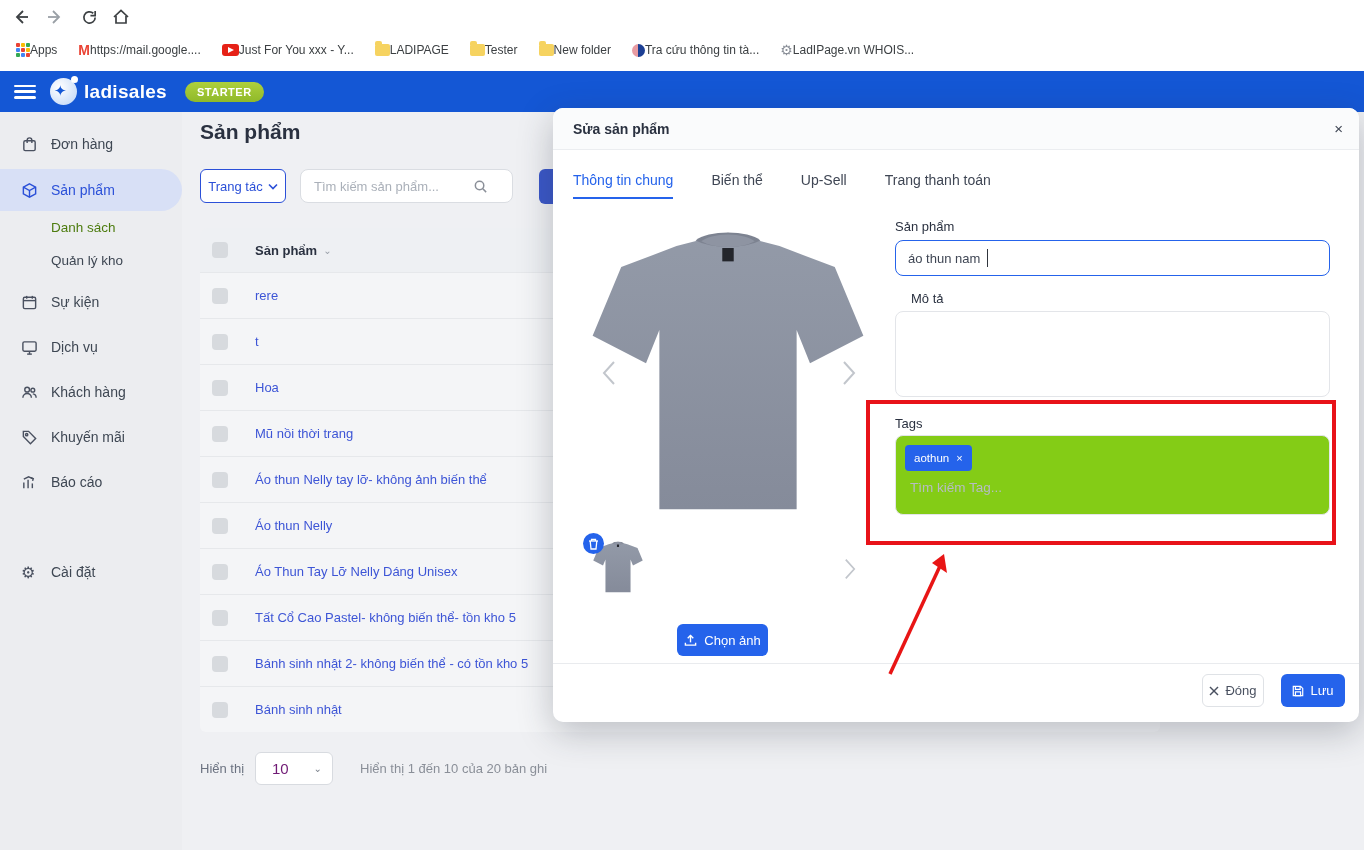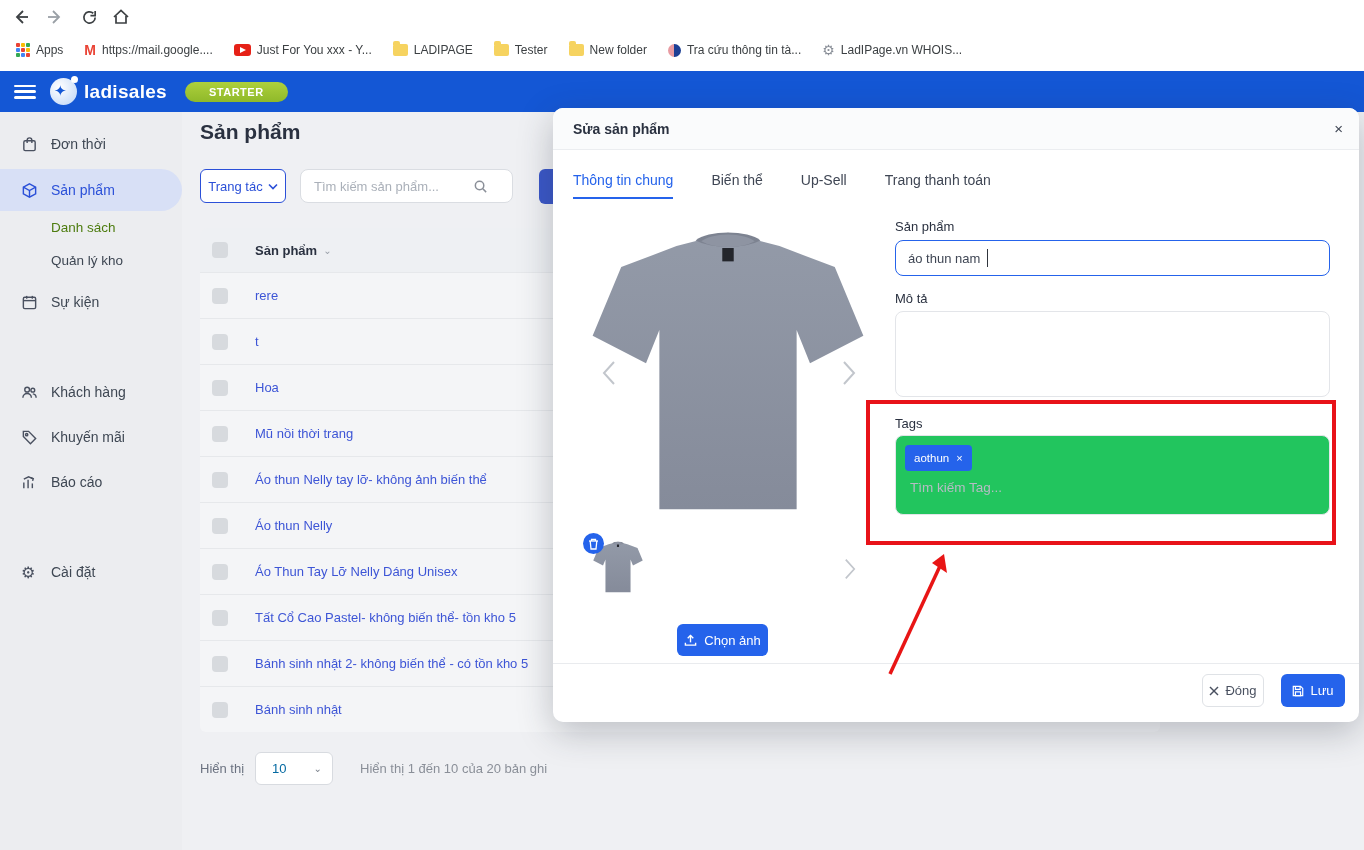--- a/index.html
+++ b/index.html
@@ -5,40 +5,40 @@
   * { margin:0; padding:0; box-sizing:border-box; }
   html,body { width:1364px; height:850px; overflow:hidden; }
   body { font-family:"Liberation Sans","DejaVu Sans",sans-serif; position:relative; background:#fff; color:#3f4654; }
 
   
   .chrome { position:absolute; left:0; top:0; width:1364px; height:71px; background:#fff; z-index:5; }
   .nav-ic { position:absolute; top:6px; width:22px; height:22px; display:flex; align-items:center; justify-content:center; color:#5f6368; cursor:pointer; }
   .addr { position:absolute; left:146px; top:4px; width:1200px; height:26px; border-radius:13px; background:#f1f3f4; display:flex; align-items:center; padding-left:12px; }
   .addr .url { font-size:13px; color:#202124; margin-left:8px; }
   .bookmarks { position:absolute; left:0; top:34px; width:1364px; height:32px; display:flex; align-items:center; padding-left:16px; gap:9px; }
-  .bm { display:flex; align-items:center; gap:6px; font-size:12px; color:#3c4043; cursor:pointer; margin-right:12px; white-space:nowrap; }
+  .bm { display:flex; align-items:center; font-size:12px; color:#3c4043; cursor:pointer; margin-right:12px; white-space:nowrap; }
   .grid9 { width:14px; height:14px; display:grid; grid-template-columns:repeat(3,4px); grid-template-rows:repeat(3,4px); gap:1px; }
   .grid9 i { border-radius:1px; }
   .folder { width:15px; height:12px; background:#f6d360; border-radius:2px; position:relative; }
   .folder:before { content:""; position:absolute; left:0; top:-3px; width:7px; height:4px; background:#f6d360; border-radius:2px 2px 0 0; }
   .yt { width:17px; height:12px; background:#e62117; border-radius:3px; position:relative; }
   .yt:before { content:""; position:absolute; left:6px; top:3px; border-left:6px solid #fff; border-top:3px solid transparent; border-bottom:3px solid transparent; }
   .gmail { color:#ea4335; font-weight:bold; font-size:14px; }
   .bicircle { width:13px; height:13px; border-radius:50%; background:linear-gradient(90deg,#e89ba2 50%,#1c3f94 50%); }
   .gearchar { color:#8a8f98; font-size:14px; }
 
   
   .appbar { position:absolute; left:0; top:71px; width:1364px; height:41px; background:#1457d5; z-index:5; display:flex; align-items:center; }
   .burger { width:22px; height:14px; margin-left:14px; display:flex; flex-direction:column; justify-content:space-between; cursor:pointer; }
   .burger i { height:2.5px; background:#fff; border-radius:2px; }
   .logo-circle { width:27px; height:27px; border-radius:50%; background:radial-gradient(circle at 35% 35%,#ffffff, #bcd4f6); margin-left:14px; position:relative; }
   .logo-circle .star { position:absolute; left:4px; top:4px; font-size:15px; color:#1457d5; }
   .logo-circle .dot { position:absolute; right:-1px; top:-2px; width:7px; height:7px; border-radius:50%; background:#fff; }
   .brand { color:#fff; font-size:19px; font-weight:700; margin-left:7px; letter-spacing:.3px; }
-  .plan { margin-left:18px; background:linear-gradient(180deg,#aed03c,#8fb92a); color:#fff; font-size:11px; font-weight:700; letter-spacing:.5px; padding:4px 24px; border-radius:11px; }
+  .plan { margin-left:18px; background:linear-gradient(180deg,#aed03c,#8fb92a); color:#fff; font-size:11px; font-weight:700; letter-spacing:.5px; padding:4px 12px; border-radius:11px; }
 
   
   .workspace { position:absolute; left:0; top:112px; width:1364px; height:738px; background:#eff0f3; }
   .sidebar { position:absolute; left:0; top:0; width:182px; height:738px; background:#ecedf0; }
   .side-item { position:absolute; left:0; width:182px; height:28px; display:flex; align-items:center; cursor:pointer; }
   .side-item .ic { width:18px; margin-left:21px; display:flex; color:#4a5160; }
   .side-item .lbl { margin-left:12px; font-size:14px; color:#3e4753; }
   .side-item.active-pill { height:42px; background:#d8e0f6; border-radius:0 21px 21px 0; }
   .side-item.active-pill .ic, .side-item.active-pill .lbl { color:#2b50d8; }
   .side-sub { position:absolute; left:51px; font-size:13.5px; cursor:pointer; color:#3e4753; }
@@ -54,21 +54,21 @@
   .table { position:absolute; left:200px; top:228px; width:960px; border-radius:8px 8px 6px 6px; overflow:hidden; }
   .t-head { height:44px; background:#eef0f3; display:flex; align-items:center; }
   .t-row { height:46px; background:#f4f5f7; border-top:1px solid #e6e8eb; display:flex; align-items:center; }
   .cbx { width:16px; height:16px; border-radius:4px; background:#d7dade; margin-left:12px; flex:0 0 16px; cursor:pointer; }
   .t-head .hlabel { margin-left:27px; font-size:13px; font-weight:700; color:#2a3140; }
   .t-head .caret { color:#9aa0a9; font-size:10px; margin-left:6px; }
   .t-row .link { margin-left:27px; font-size:13px; color:#3d55d6; cursor:pointer; }
 
   .pag-label { position:absolute; left:200px; top:761px; font-size:13px; color:#6b7280; }
   .pag-select { position:absolute; left:255px; top:752px; width:78px; height:33px; background:#fff; border:1px solid #d8dbe0; border-radius:6px; display:flex; align-items:center; cursor:pointer; }
-  .pag-select .val { font-size:13px; color:#0369a1; margin-left:16px; }
+  .pag-select .val { font-size:15px; color:#701a75; margin-left:16px; }
   .pag-select .caret { margin-left:auto; margin-right:10px; color:#7b828c; font-size:10px; }
   .pag-summary { position:absolute; left:360px; top:761px; font-size:13px; color:#8a8f98; }
 
   
   .modal { position:absolute; left:553px; top:108px; width:806px; height:614px; background:#fff; border-radius:10px; box-shadow:0 10px 35px rgba(40,45,60,.28); z-index:10; }
   .m-head { height:42px; background:#fafbfc; border-bottom:1px solid #ebedf0; border-radius:10px 10px 0 0; display:flex; align-items:center; }
   .m-title { margin-left:20px; font-size:14px; font-weight:700; color:#2a3140; }
   .m-close { margin-left:auto; margin-right:16px; color:#3f4654; font-size:15px; cursor:pointer; }
   .m-tabs { position:absolute; left:20px; top:64px; display:flex; gap:38px; }
   .m-tab { font-size:14px; color:#3f4654; padding-bottom:9px; cursor:pointer; }
@@ -77,24 +77,24 @@
   .img-stage { position:absolute; left:32px; top:112px; width:286px; height:302px; }
   .chev { position:absolute; color:#c2c6cc; cursor:pointer; }
   .thumb { position:absolute; left:38px; top:432px; width:54px; height:54px; cursor:pointer; }
   .thumb-badge { position:absolute; left:30px; top:425px; width:21px; height:21px; border-radius:50%; background:#2563eb; display:flex; align-items:center; justify-content:center; z-index:2; cursor:pointer; }
   .btn-choose { position:absolute; left:124px; top:516px; width:91px; height:32px; background:#2563eb; border-radius:6px; color:#fff; font-size:13px; display:flex; align-items:center; justify-content:center; gap:7px; cursor:pointer; }
 
   .form { position:absolute; left:342px; top:111px; width:437px; }
   .f-label { font-size:13px; color:#2a3140; }
   .f-input { position:absolute; left:0; top:21px; width:435px; height:36px; border:1.5px solid #2563eb; border-radius:8px; font-size:13px; color:#3f4654; padding-left:12px; outline:none; background:#fff; font-family:inherit; }
   .cursor-bar { position:absolute; left:92px; top:30px; width:1px; height:18px; background:#30353d; }
-  .f-label2 { position:absolute; left:0; top:72px; }
+  .f-label2 { position:absolute; left:16px; top:72px; }
   .f-textarea { position:absolute; left:0; top:92px; width:435px; height:86px; border:1px solid #e3e5e9; border-radius:8px; background:#fff; }
   .f-label3 { position:absolute; left:0; top:197px; }
-  .tagbox { position:absolute; left:0; top:216px; width:435px; height:80px; border:1px solid #e3e5e9; border-radius:8px; background:#22c55e; }
+  .tagbox { position:absolute; left:0; top:216px; width:435px; height:80px; border:1px solid #e3e5e9; border-radius:8px; background:#84cc16; }
   .chip { position:absolute; left:9px; top:9px; height:26px; background:#2563eb; border-radius:4px; color:#fff; font-size:11.5px; display:flex; align-items:center; padding:0 9px; gap:7px; }
   .chip .x { font-size:11px; cursor:pointer; }
   .tag-input { position:absolute; left:4px; top:44px; width:300px; border:none; outline:none; font-size:13.5px; color:#3f4654; padding-left:10px; background:transparent; font-family:inherit; }
   .tag-input::placeholder { color:#b6bcc4; }
 
   .m-footer-line { position:absolute; left:0; top:555px; width:806px; border-top:1px solid #e9ebee; }
   .btn-close { position:absolute; left:649px; top:566px; width:62px; height:33px; background:#fff; border:1px solid #dfe2e6; border-radius:6px; color:#4a5160; font-size:13px; display:flex; align-items:center; justify-content:center; gap:6px; cursor:pointer; }
   .btn-save { position:absolute; left:728px; top:566px; width:64px; height:33px; background:#2563eb; border-radius:6px; color:#fff; font-size:13px; display:flex; align-items:center; justify-content:center; gap:6px; cursor:pointer; }
 
   
@@ -206,21 +206,21 @@
 
 <div class="workspace">
   <div class="sidebar">
     <div class="side-item" style="top:18px">
       <span class="ic">
         <svg width="17" height="17" viewBox="0 0 18 18" fill="none" stroke="currentColor" stroke-width="1.5">
             <rect x="3" y="5" width="12" height="10.5" rx="1.5"></rect>
             <path d="M6.5 7.5 V4.5 a2.5 2.5 0 0 1 5 0 V7.5"></path>
           </svg>
       </span>
-      <span class="lbl">Đơn thời</span>
+      <span class="lbl">Đơn hàng</span>
     </div>
     <div class="side-item active-pill" style="top:57px">
       <span class="ic">
         <svg width="17" height="17" viewBox="0 0 18 18" fill="none" stroke="currentColor" stroke-width="1.5">
             <path d="M9 2 L15.5 5.5 V12.5 L9 16 L2.5 12.5 V5.5 Z"></path>
             <path d="M2.5 5.5 L9 9 L15.5 5.5"></path>
             <path d="M9 9 V16"></path>
           </svg>
       </span>
       <span class="lbl">Sản phẩm</span>
@@ -230,20 +230,30 @@
     <div class="side-item" style="top:176px">
       <span class="ic">
         <svg width="17" height="17" viewBox="0 0 18 18" fill="none" stroke="currentColor" stroke-width="1.5">
             <rect x="2.5" y="3.5" width="13" height="12" rx="1.5"></rect>
             <path d="M2.5 7 H15.5"></path>
             <path d="M6 2 V5"></path>
             <path d="M12 2 V5"></path>
           </svg>
       </span>
       <span class="lbl">Sự kiện</span>
+    </div>
+    <div class="side-item" style="top:221px">
+      <span class="ic">
+        <svg width="17" height="17" viewBox="0 0 18 18" fill="none" stroke="currentColor" stroke-width="1.5">
+            <rect x="2" y="3" width="14" height="10" rx="1.5"></rect>
+            <path d="M6.5 16 H11.5"></path>
+            <path d="M9 13 V16"></path>
+          </svg>
+      </span>
+      <span class="lbl">Dịch vụ</span>
     </div>
     <div class="side-item" style="top:266px">
       <span class="ic">
         <svg width="17" height="17" viewBox="0 0 18 18" fill="none" stroke="currentColor" stroke-width="1.5">
             <circle cx="6.5" cy="6" r="2.5"></circle>
             <path d="M2 14.5 a4.5 4.5 0 0 1 9 0"></path>
             <circle cx="12.5" cy="6.5" r="2"></circle>
             <path d="M12.5 10.5 a4 4 0 0 1 3.5 4"></path>
           </svg>
       </span>

